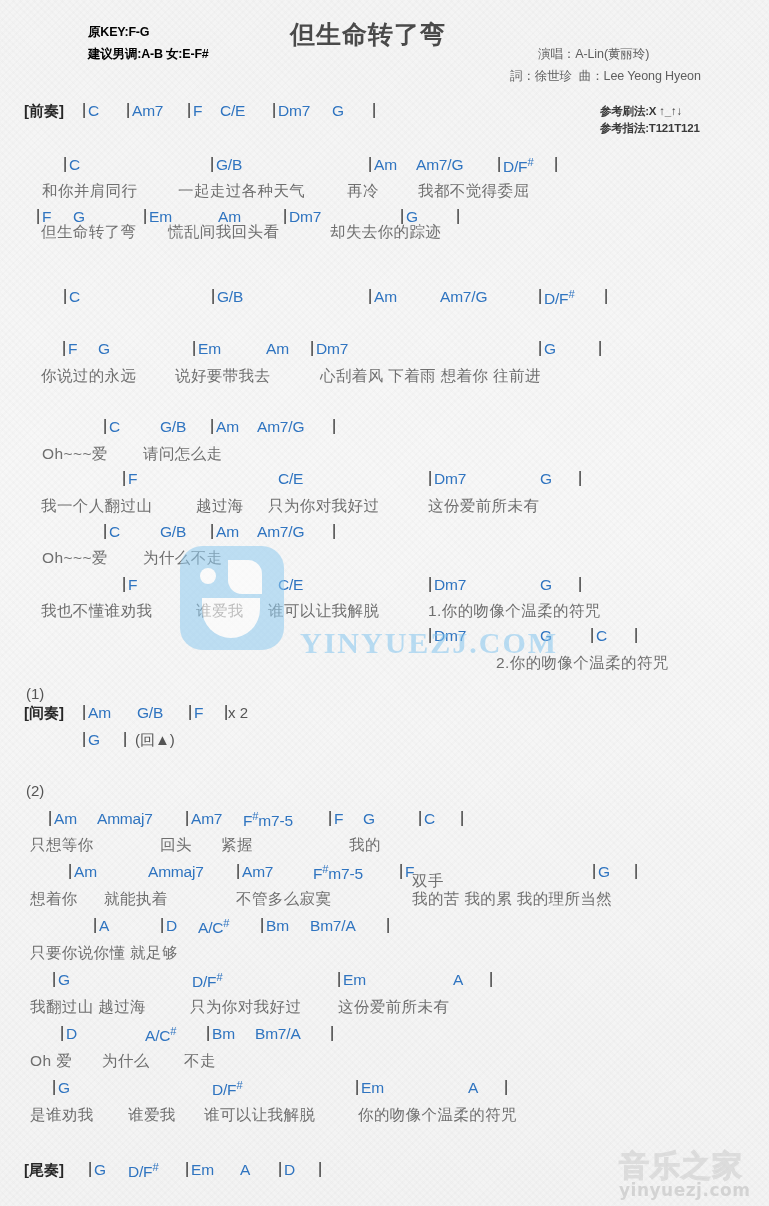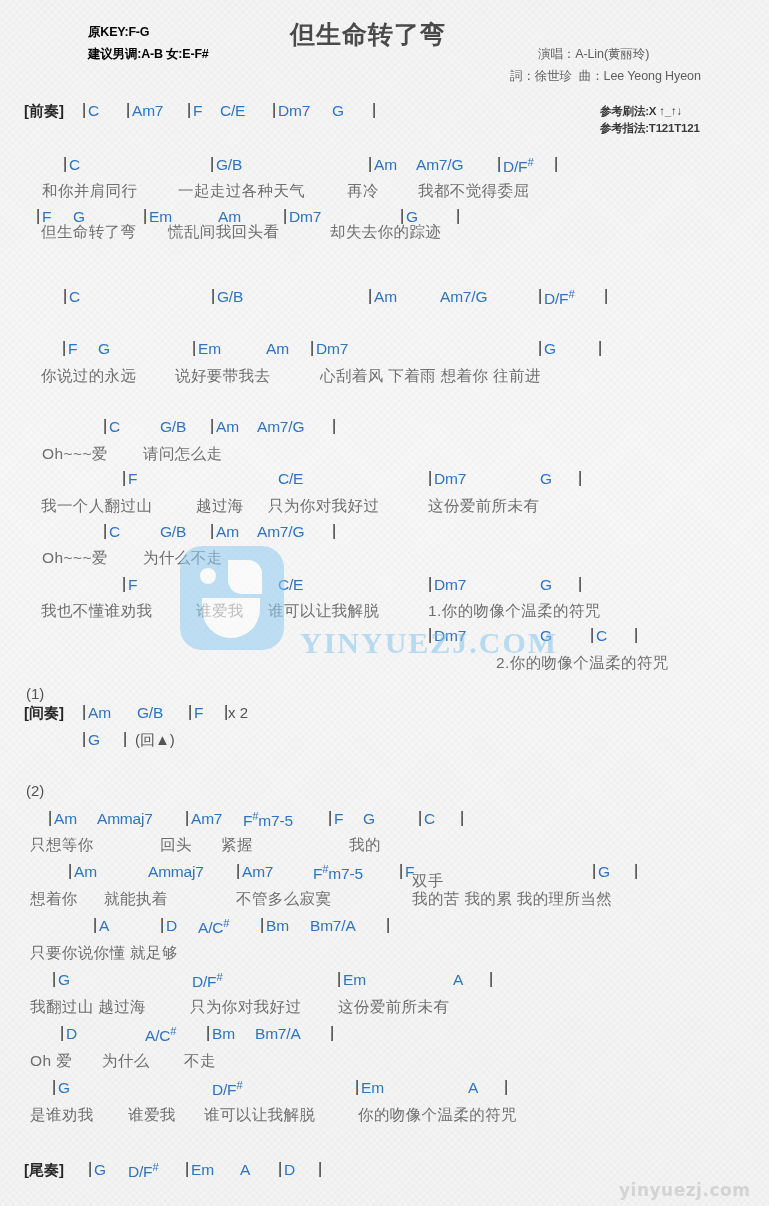--- a/index.html
+++ b/index.html
@@ -248,16 +248,17 @@
   <div class="chordrow" style="top:1161px;"><span class="bar" style="left: 88px;">|</span><span class="ch" style="left: 94px;">G</span><span class="ch" style="left: 128px;">D/F<span class="sup">#</span></span><span class="bar" style="left: 185px;">|</span><span class="ch" style="left: 191px;">Em</span><span class="ch" style="left: 240px;">A</span><span class="bar" style="left: 278px;">|</span><span class="ch" style="left: 284px;">D</span><span class="bar" style="left: 318px;">|</span></div>
 
   <div class="wm-center">
     <div class="wm-logo-circle">
       <div class="wm-note"></div>
     </div>
     <div class="wm-en">YINYUEZJ.COM</div>
   </div>
 
   <div class="wm-bottom">
+    <div class="b1">音乐之家</div>
     <div class="b2">yinyuezj.com</div>
   </div>
 
 </div>
 
 </body></html>

